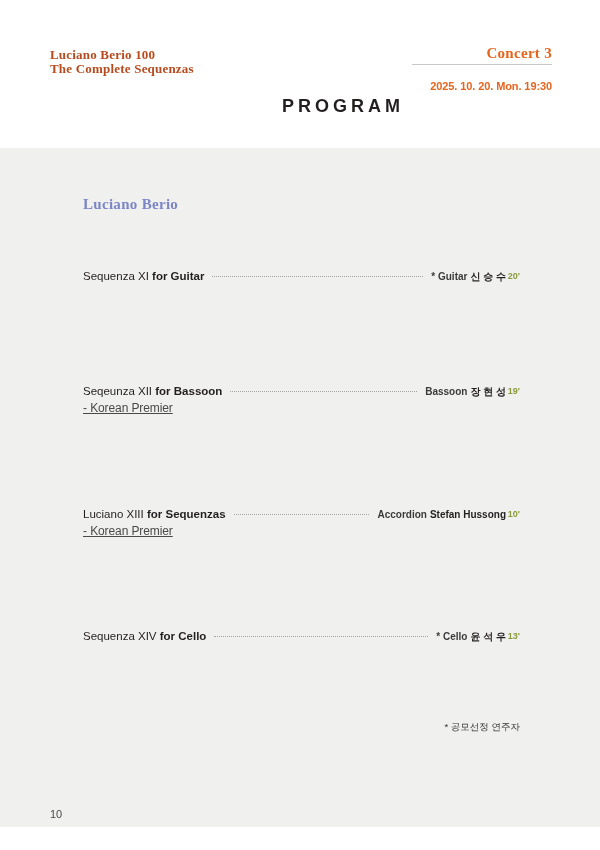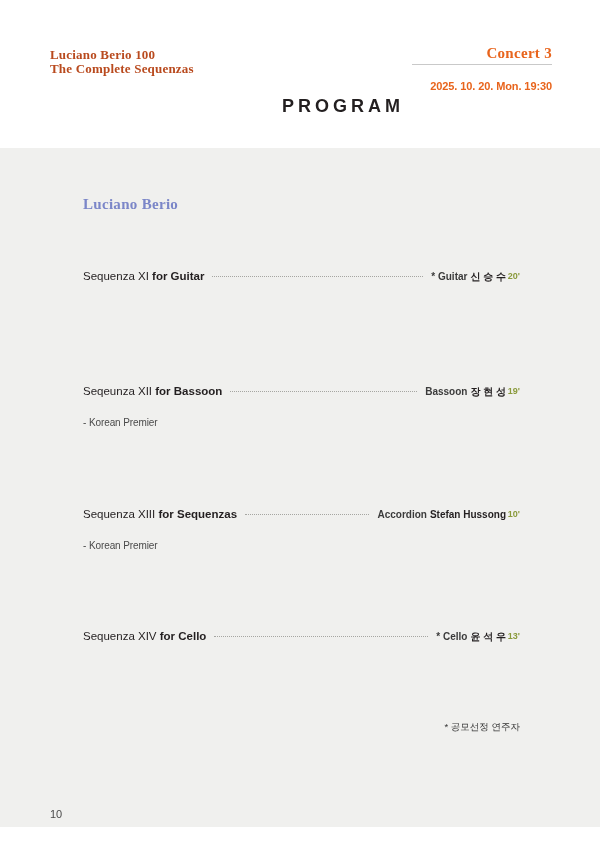--- a/index.html
+++ b/index.html
@@ -165,24 +165,25 @@
     position: absolute;
     right: 0;
     top: 1px;
     font-size: 9px;
     font-weight: bold;
     color: #8a9a3b;
     width: 26px;
     text-align: right;
   }
   .note {
-    margin-top: 16px;
-    font-size: 10px;
+    margin-top: 0;
+    font-size: 12px;
     color: #4a4a4a;
     letter-spacing: -0.1px;
+    text-decoration: underline;
   }
 
   .footnote {
     position: absolute;
     top: 573px;
     right: 80px;
     font-size: 9.5px;
     color: #333;
   }
 
@@ -243,21 +244,21 @@
           <span class="role">Bassoon</span><span class="name">장 현 성</span>
         </div>
         <div class="duration">19'</div>
       </div>
       <div class="note">- Korean Premier</div>
     </div>
 
     <div class="work" style="top:360px;">
       <div class="work-row">
         <div class="work-title">
-          <span class="seq">Sequenza XIII</span>
+          <span class="seq">Luciano XIII</span>
           <span class="for">for Sequenzas</span>
         </div>
         <div class="dots"></div>
         <div class="performer">
           <span class="role">Accordion</span><span class="name">Stefan Hussong</span>
         </div>
         <div class="duration">10'</div>
       </div>
       <div class="note">- Korean Premier</div>
     </div>

